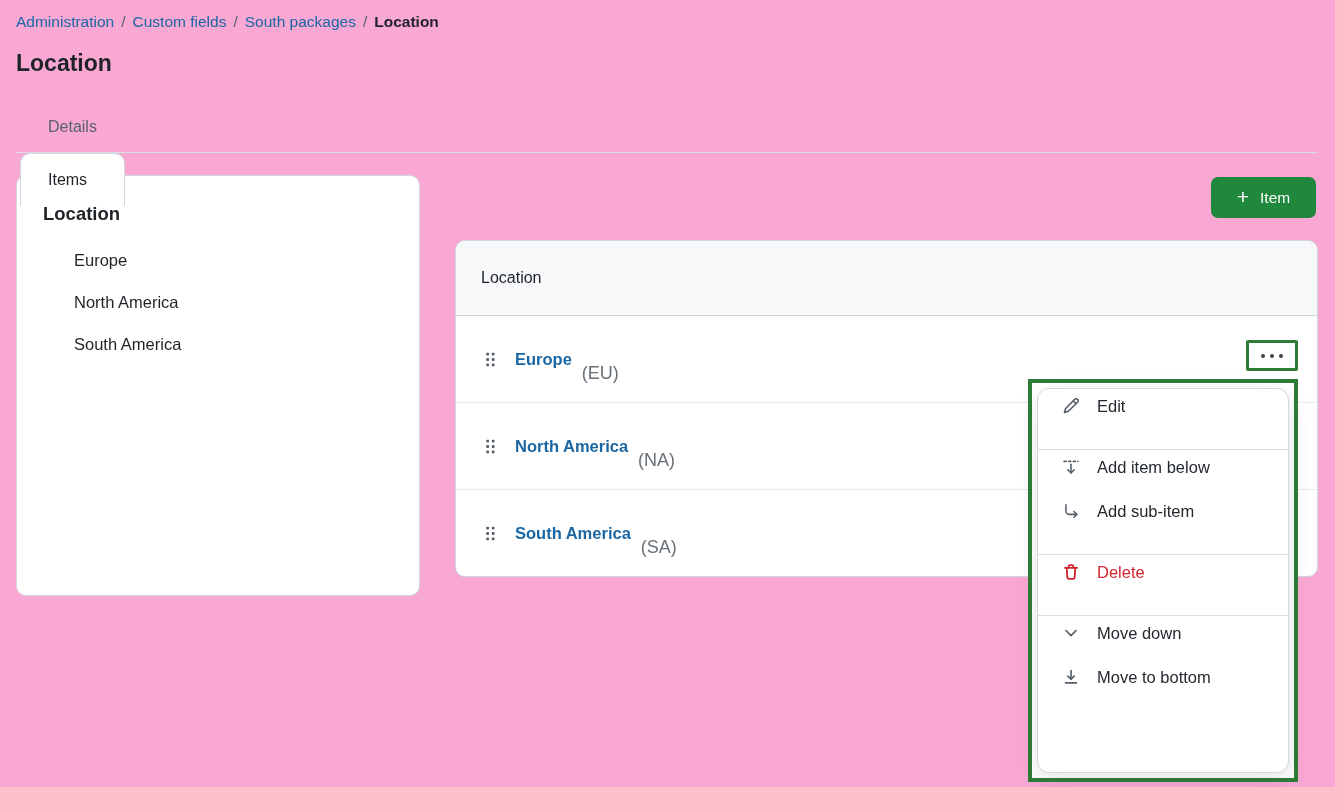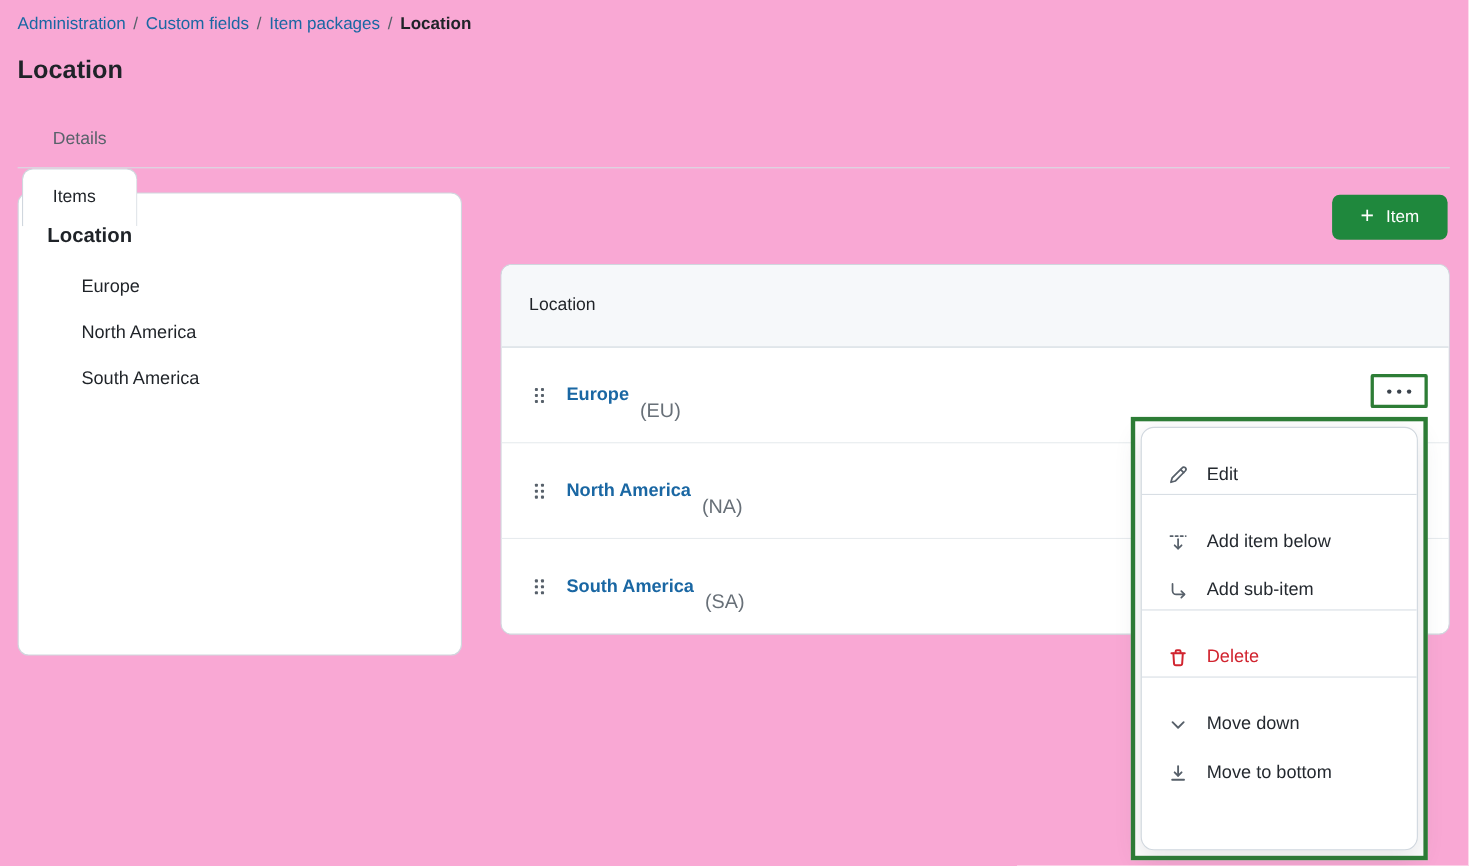--- a/index.html
+++ b/index.html
@@ -43,36 +43,36 @@
 
   
   .row-menu-trigger { position: absolute; left: 1246px; top: 340px; width: 52px; height: 31px; background: #fff; border: 3px solid #2D7D36; border-radius: 2px; display: flex; align-items: center; justify-content: center; gap: 5px; z-index: 6; cursor: pointer; }
   .row-menu-trigger .dot { width: 4px; height: 4px; border-radius: 50%; background: #3b434c; }
 
   
   .context-menu-wrap { position: absolute; left: 1028px; top: 379px; width: 270px; height: 403px; border: 4px solid #2D7D36; background: #fff; padding: 5px; z-index: 5; }
   .context-menu { width: 100%; height: 100%; background: #fff; border: 1px solid #d0d7de; border-radius: 12px; box-shadow: 0 8px 24px rgba(66,74,83,0.14); overflow: hidden; display: flex; flex-direction: column; }
   .menu-section { padding: 8px 0; border-bottom: 1px solid #d8dee4; }
   .menu-section:last-child { border-bottom: none; }
-  .menu-item { height: 44px; display: flex; align-items: flex-end; gap: 17px; padding: 0 14px 0 24px; font-size: 16.5px; color: #24292f; cursor: pointer; }
+  .menu-item { height: 44px; display: flex; align-items: flex-start; gap: 17px; padding: 0 14px 0 24px; font-size: 16.5px; color: #24292f; cursor: pointer; }
   .menu-item .mi-icon { width: 18px; height: 18px; color: #57606a; flex: none; display: flex; align-items: center; justify-content: center; }
   .menu-item.danger, .menu-item.danger .mi-icon { color: #D1242F; }
   .mi-icon svg, .drag-handle svg { display: block; }
 </style>
 </head>
 <body>
 
 <div id="app">
 
   <nav class="breadcrumb">
     <a>Administration</a>
     <span class="sep">/</span>
     <a>Custom fields</a>
     <span class="sep">/</span>
-    <a>Item packages</a>
+    <a>South packages</a>
     <span class="sep">/</span>
     <span class="current">Location</span>
   </nav>
 
   <h1 class="page-title">Location</h1>
 
   <div class="tabbar-line"></div>
   <div class="tabs">
     <div class="tab">Details</div>
     <div class="tab active">Items</div>

